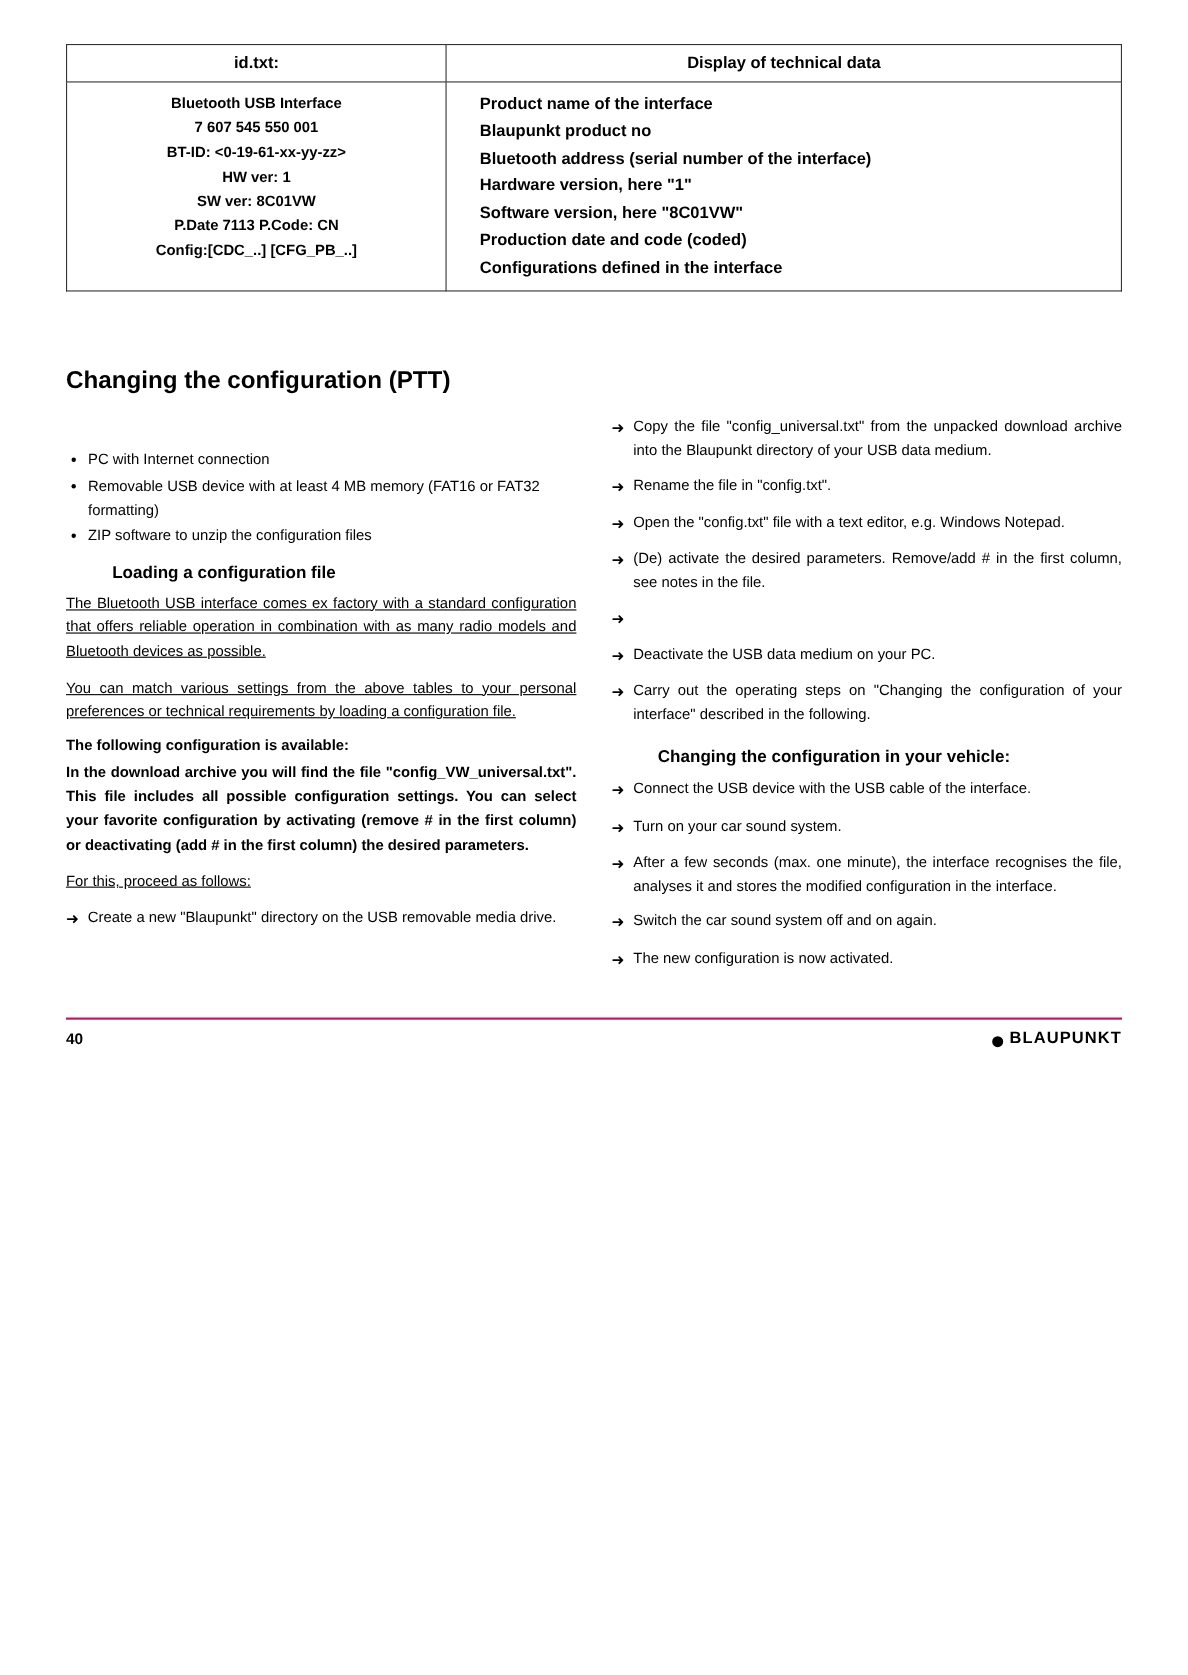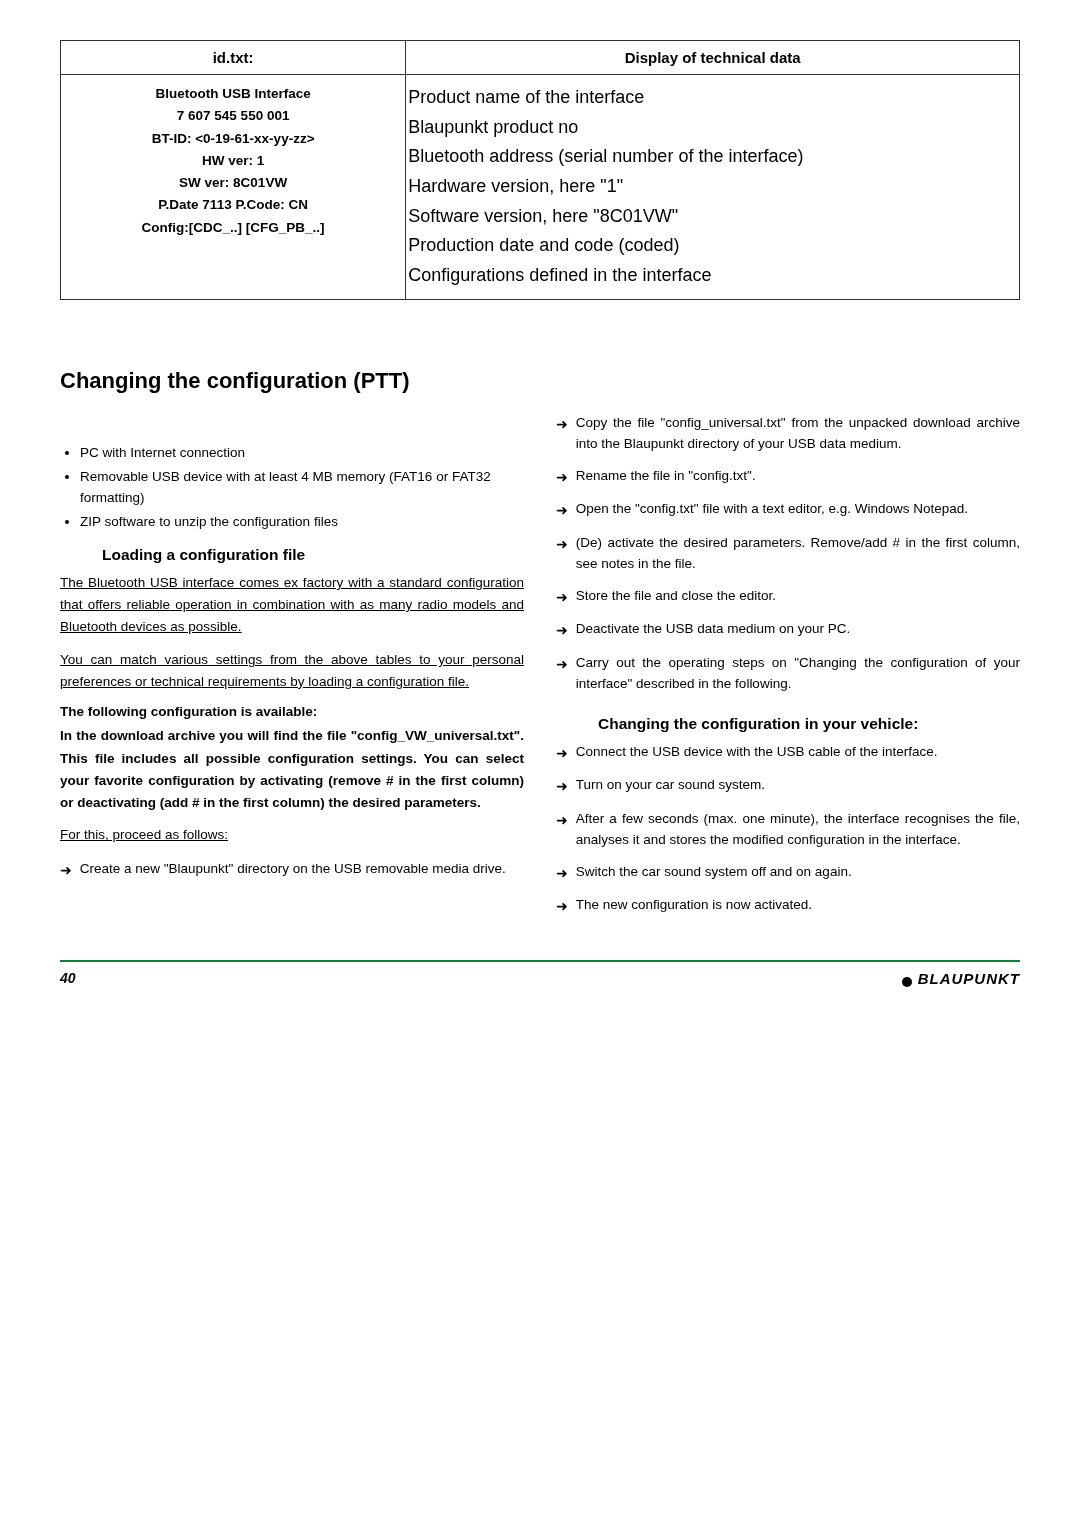--- a/index.html
+++ b/index.html
@@ -14,40 +14,41 @@
     }
 
     
     .tech-table {
       width: 100%;
       border-collapse: collapse;
       margin-bottom: 32px;
     }
     .tech-table th, .tech-table td {
       border: 1px solid #333;
-      padding: 8px 2px;
+      padding: 8px 30px;
       vertical-align: top;
     }
     .tech-table thead th {
       font-weight: bold;
       font-size: 15px;
       background: #fff;
     }
     .tech-table thead th:first-child {
       width: 36%;
     }
     .tech-table td.id-col {
       font-weight: bold;
       font-size: 13.5px;
       line-height: 1.65;
       text-align: center;
     }
     .tech-table td.display-col {
-      font-size: 18px;
+      font-size: 15px;
       line-height: 1.65;
+      font-weight: bold;
     }
 
     
     .two-col {
       display: flex;
       gap: 32px;
       align-items: center;
     }
     .col-left {
       flex: 1 1 0;
@@ -128,23 +129,22 @@
       margin-bottom: 10px;
       text-align: justify;
     }
 
     
     .footer {
       display: flex;
       justify-content: space-between;
       align-items: center;
       margin-top: 32px;
-      border-top: 2px solid #15803d;
+      border-top: 2px solid #be185d;
       padding-top: 8px;
-      font-style: italic;
     }
     .footer-page {
       font-size: 14px;
       font-weight: bold;
     }
     .footer-brand {
       font-size: 15px;
       font-weight: bold;
       letter-spacing: 1px;
       display: flex;
@@ -233,21 +233,20 @@
       <div class="arrow-item">
         <span class="arrow">➜</span>
         <span class="arrow-text">Open the "config.txt" file with a text editor, e.g. Windows Notepad.</span>
       </div>
       <div class="arrow-item">
         <span class="arrow">➜</span>
         <span class="arrow-text">(De) activate the desired parameters. Remove/add # in the first column,  see notes in the file.</span>
       </div>
       <div class="arrow-item">
         <span class="arrow">➜</span>
-        <span class="arrow-text">Store the file and close the editor.</span>
       </div>
       <div class="arrow-item">
         <span class="arrow">➜</span>
         <span class="arrow-text">Deactivate the USB data medium on your PC.</span>
       </div>
       <div class="arrow-item">
         <span class="arrow">➜</span>
         <span class="arrow-text">Carry out the operating steps on "Changing the configuration of your interface" described in the following.</span>
       </div>
 

